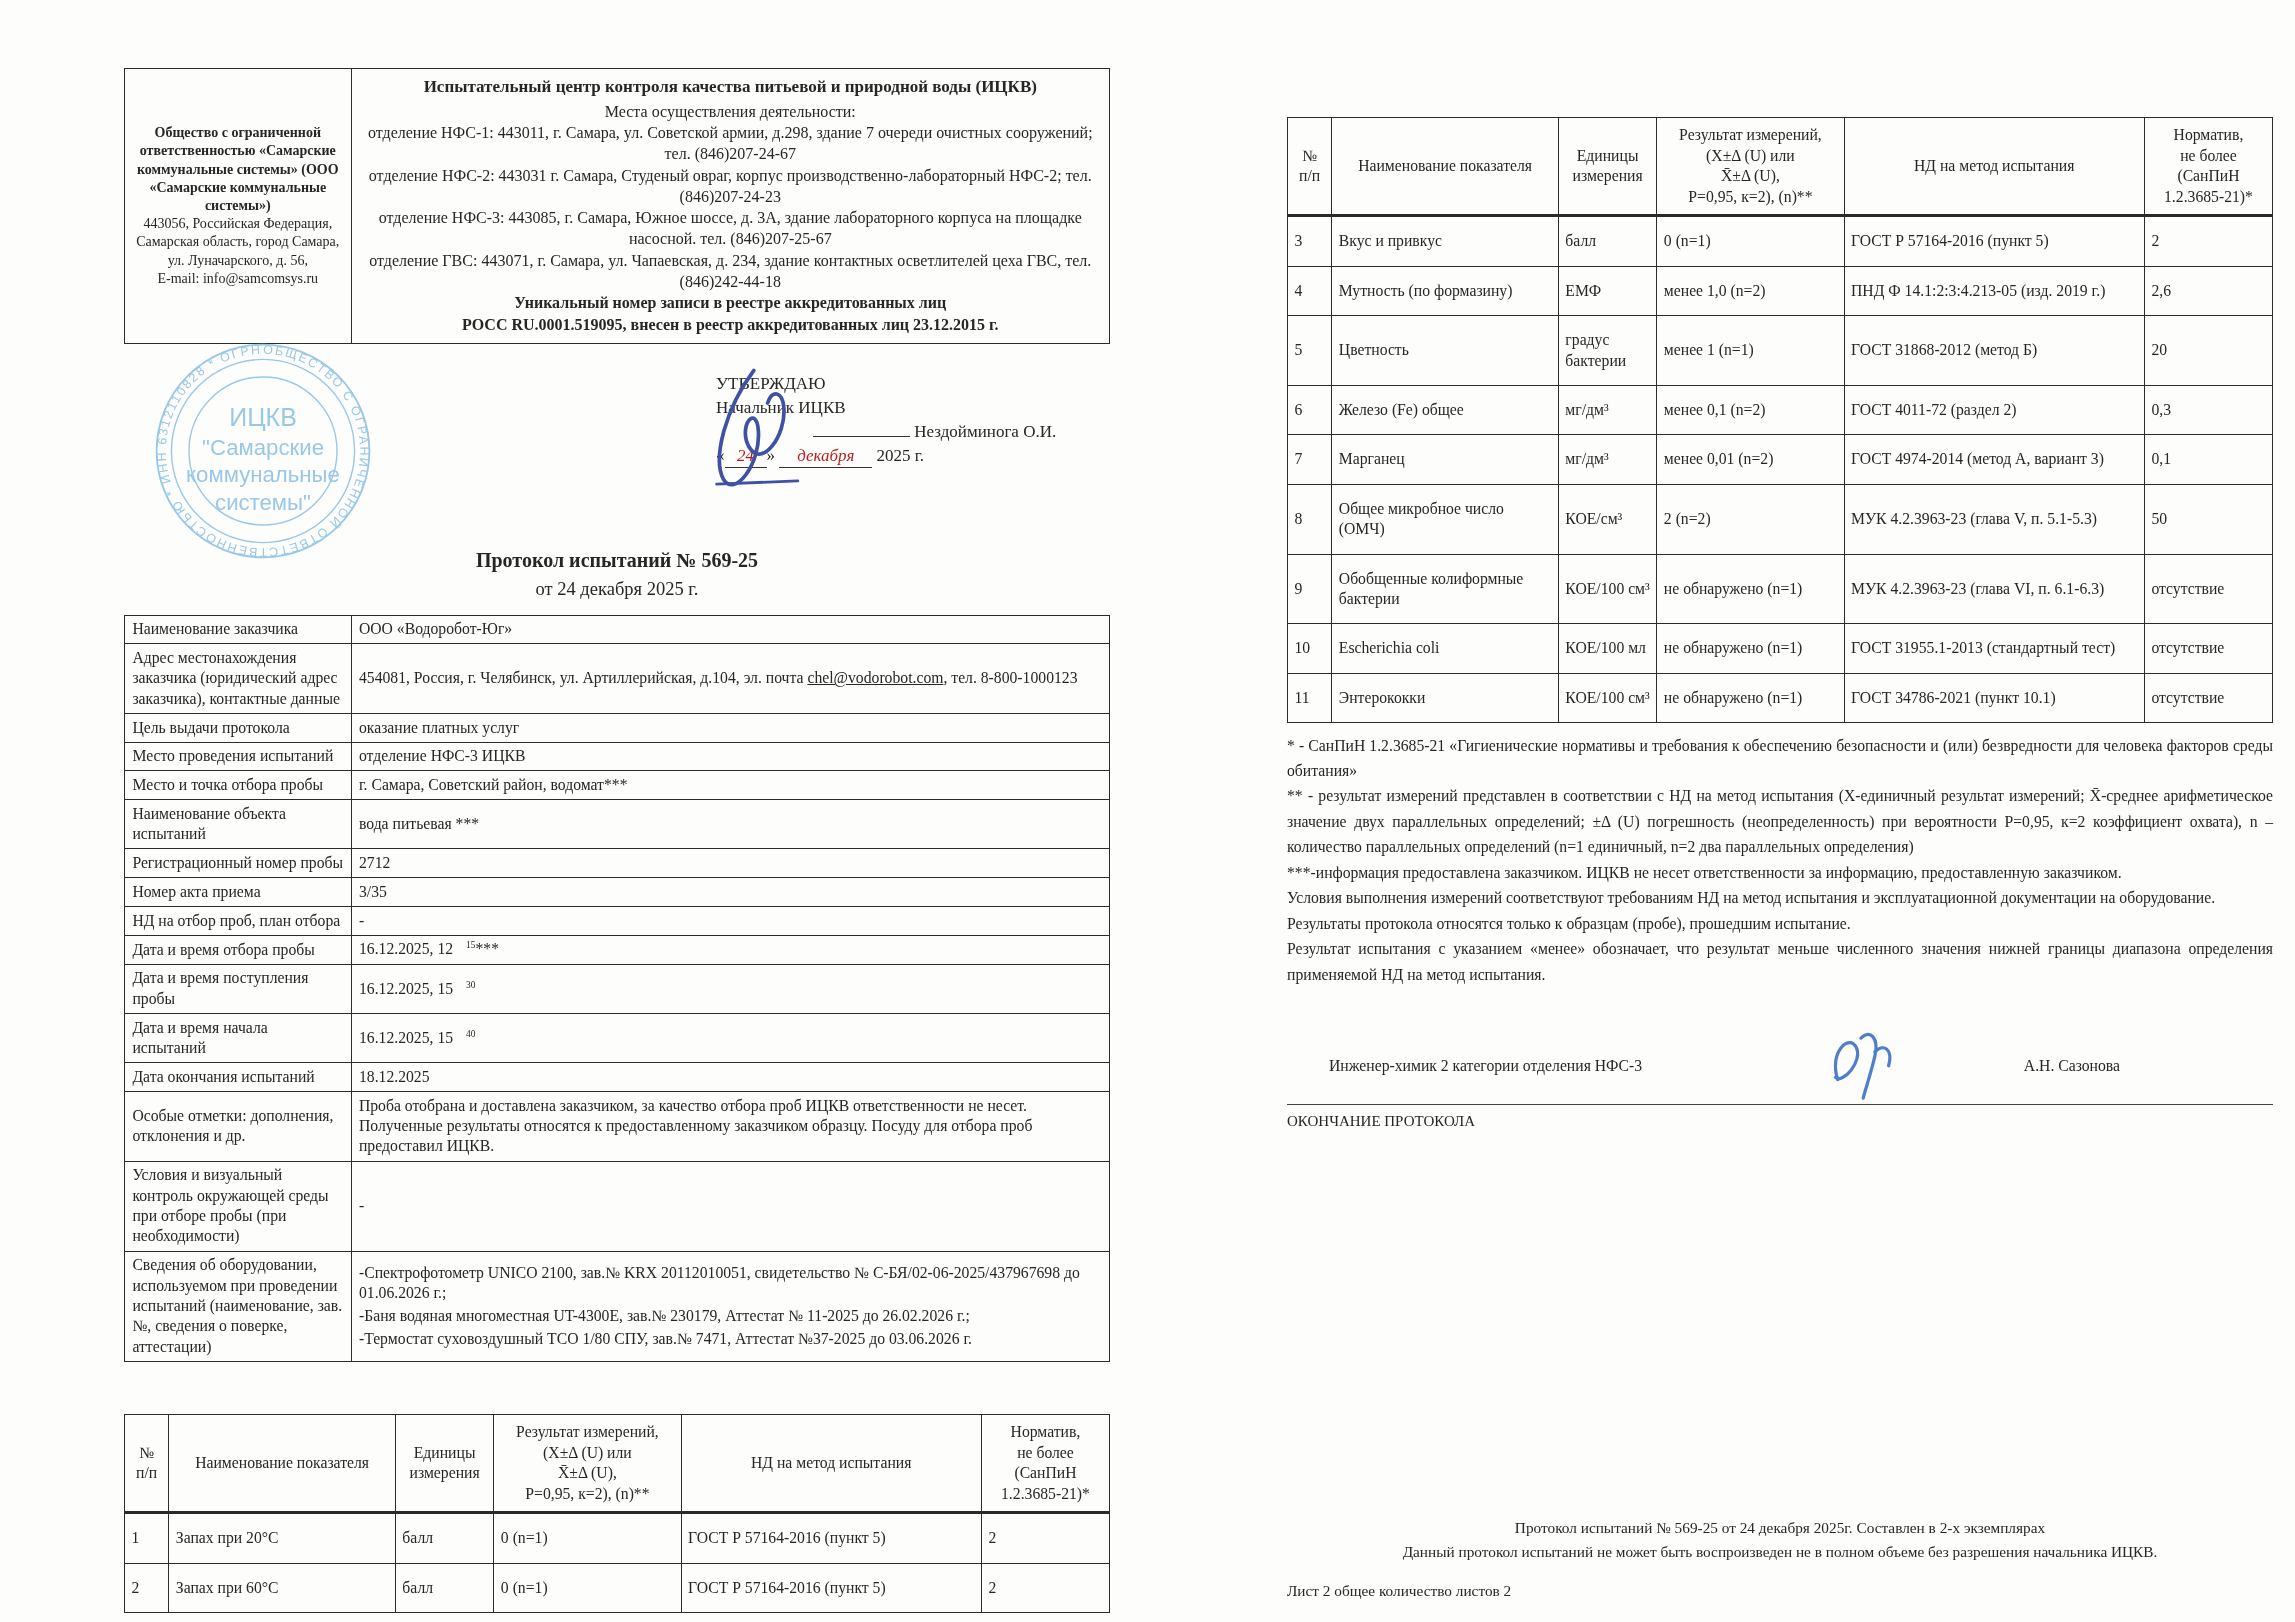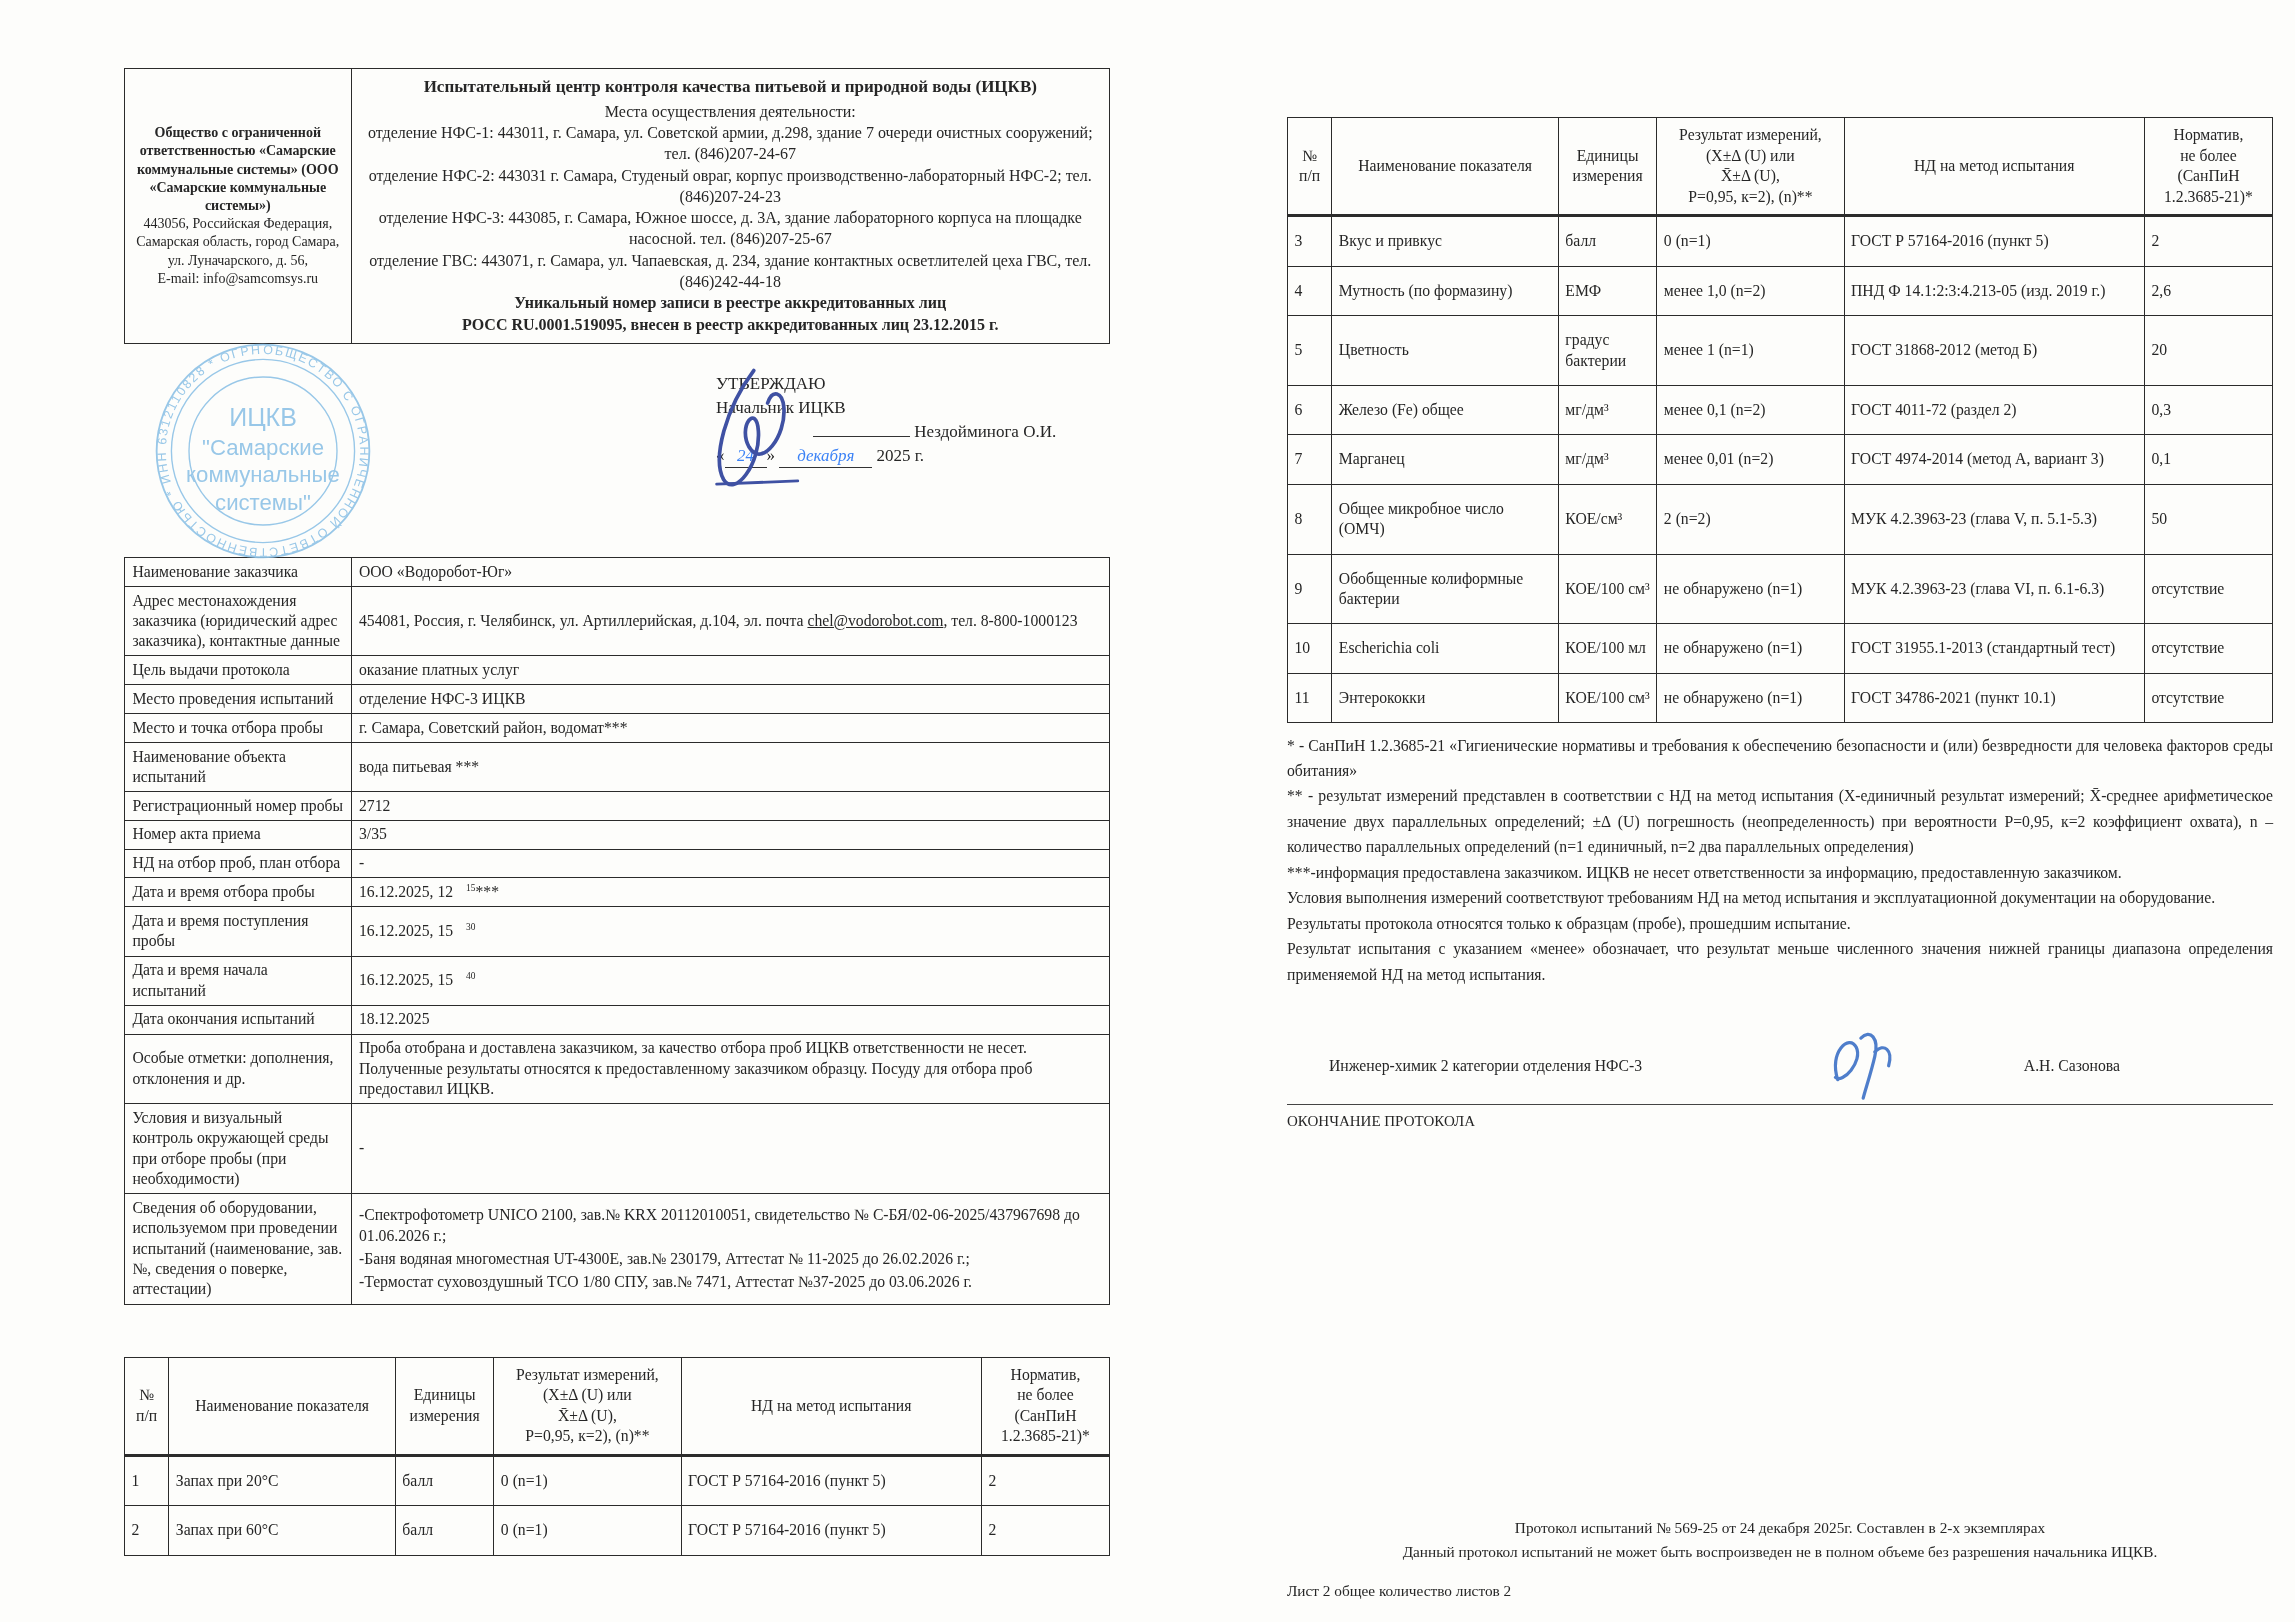--- a/index.html
+++ b/index.html
@@ -22,21 +22,21 @@
 
   
   .mid-zone{position:relative;height:200px;}
   .stamp{position:absolute;left:28px;top:-4.6px;opacity:.9;}
   .approve{position:absolute;left:592px;top:27px;width:352px;font-size:17px;}
   .approve div{margin:1.9px 0;}
   .approve-sig-row{position:relative;padding-left:97px;}
   .sig1{position:absolute;left:-18.5px;top:-69px;}
   .sig-underline{display:inline-block;min-width:97px;border-bottom:1.4px solid #333;}
   .approve-date{margin-top:4.6px;}
-  .hand{font-style:italic;color:#3b82f6;}
+  .hand{font-style:italic;color:#b91c1c;}
   .hand-seg{display:inline-block;border-bottom:1.4px solid #333;text-align:center;min-width:42px;}
   .hand-seg.month{min-width:93px;}
 
   .doc-title{text-align:center;margin-top:2.8px;}
   .doc-title .t1{font-weight:bold;font-size:20px;}
   .doc-title .t2{font-size:18.5px;margin-top:4.6px;}
 
   
   .info-table{width:100%;border:1.9px solid #2b2b2b;margin-top:13px;}
   .info-table td{border:1.4px solid #2b2b2b;padding:3.7px 7.4px;vertical-align:middle;}
@@ -135,20 +135,24 @@
           <span>Нездойминога О.И.</span>
         </div>
         <div class="approve-date">
           «<span class="hand-seg"><span class="hand">24</span></span>»
           <span class="hand-seg month"><span class="hand">декабря</span></span>
           <span>2025 г.</span>
         </div>
       </div>
     </div>
 
+    <div class="doc-title">
+      <div class="t1">Протокол испытаний № 569-25</div>
+      <div class="t2">от 24 декабря 2025 г.</div>
+    </div>
 
     <table class="info-table">
       <tbody>
           <tr>
         <td class="info-label">Наименование заказчика</td>
         <td>ООО «Водоробот-Юг»</td>
       </tr>
       <tr>
         <td class="info-label">Адрес местонахождения заказчика (юридический адрес заказчика), контактные данные</td>
         <td>

